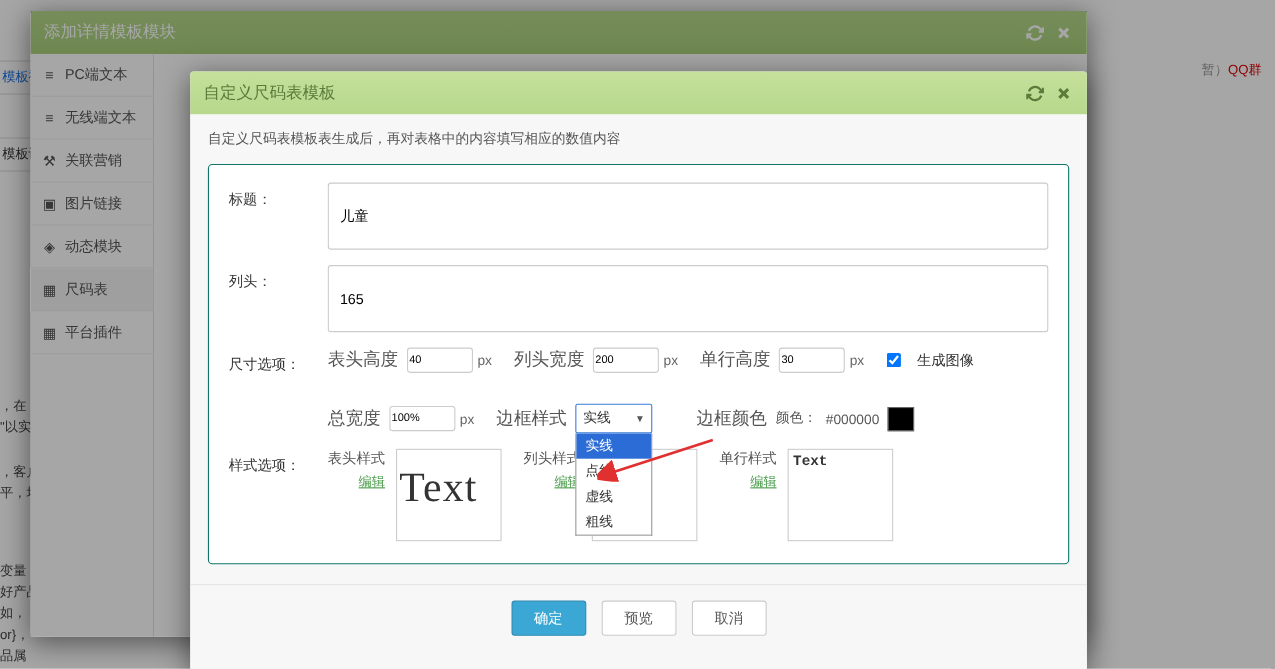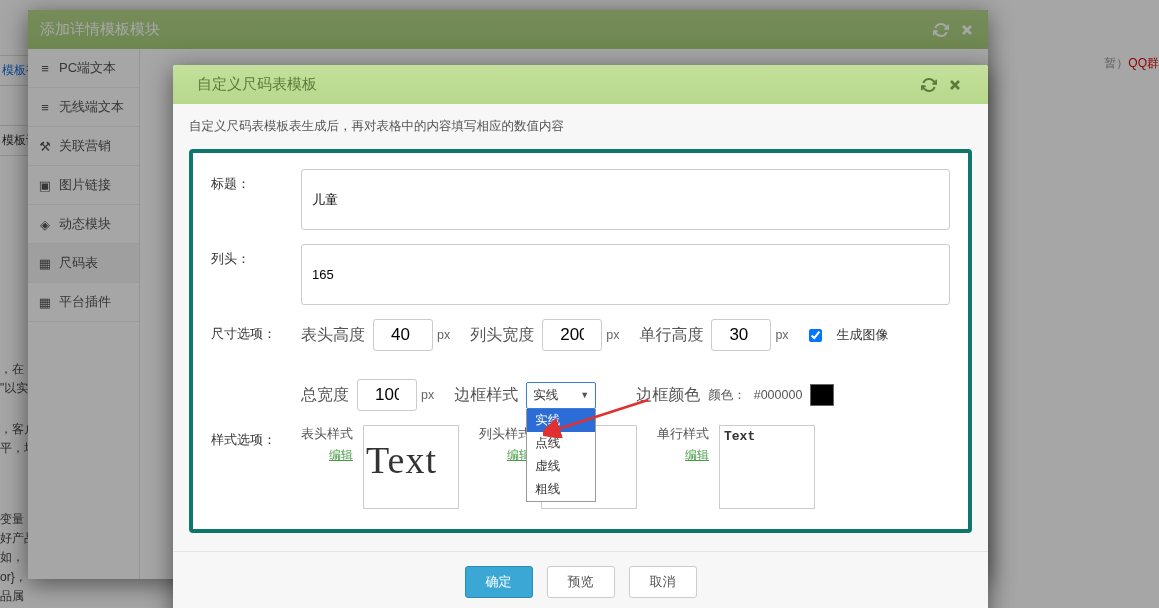--- a/index.html
+++ b/index.html
@@ -3,21 +3,21 @@
   <meta charset="utf-8">
   <style>
     * { box-sizing: border-box; margin: 0; padding: 0; }
     body { font-family: "Microsoft YaHei", Arial, sans-serif; font-size: 13px; color: #333; background: #f5f5f5; overflow: hidden; width: 1159px; height: 608px; position: relative; }
     
     .bg-layer { position: absolute; top: 0; left: 0; right: 0; bottom: 0; background: #fff; }
     .bg-text { position: absolute; left: 0; color: #444; font-size: 12px; line-height: 1.6; }
     .bg-text-1 { top: 360px; }
     .bg-text-2 { top: 420px; }
     .bg-text-3 { top: 510px; }
-    .bg-topright { position: absolute; top: 55px; right: 0; color: #d00; font-size: 12px; }
+    .bg-topright { position: absolute; top: 55px; right: 12px; color: #d00; font-size: 12px; }
     .bg-topright span { color: #999; }
     .bg-tab { position: absolute; top: 55px; left: 0; background: #fff; border-top: 1px solid #ddd; border-bottom: 1px solid #ddd; font-size: 12px; padding: 6px 2px; color: #1a73e8; }
     .bg-tab2 { position: absolute; top: 125px; left:0; background:#fff; border-top:1px solid #ddd; border-bottom:1px solid #ddd; font-size:12px; padding:6px 2px; color:#333; }
     
     .overlay { position: absolute; top: 0; left: 0; right: 0; bottom: 0; background: rgba(0,0,0,0.35); }
     
     
     .modal-outer { position: absolute; top: 10px; left: 28px; width: 960px; background: #fff; box-shadow: 0 5px 25px rgba(0,0,0,0.5); border-radius: 3px; }
     .modal-header-outer { background: linear-gradient(#b6d88c, #a9d07b); padding: 10px 12px; display:flex; align-items:center; justify-content:space-between; border-radius:3px 3px 0 0; }
     .modal-header-outer h3 { color: #fff; font-size: 15px; font-weight: normal; }
@@ -35,34 +35,34 @@
     .outer-right { flex:1; position:relative; padding:20px; }
     .bg-cards { position:absolute; top:70px; right:12px; display:flex; flex-direction:column; gap:22px; }
     .card-icons { display:flex; gap:10px; color:#aaa; align-items:center; }
     .card-icons span { cursor:pointer; display:inline-flex; }
     .outer-footer { position:absolute; bottom: 18px; left:50%; transform:translateX(-50%); display:flex; gap:14px; }
     
     
     .overlay2 { position:absolute; top:0; left:0; right:0; bottom:0; background:rgba(0,0,0,0.35); }
     
     .modal-inner { position:absolute; top:55px; left:145px; width:815px; background:#f7f7f7; box-shadow:0 5px 25px rgba(0,0,0,0.5); border-radius:3px; }
-    .modal-header-inner { background: linear-gradient(#c5e09b, #b6d88c); padding: 10px 24px; display:flex; justify-content:space-between; align-items:center; border-radius:3px 3px 0 0; }
+    .modal-header-inner { background: linear-gradient(#c5e09b, #b6d88c); padding: 10px 12px; display:flex; justify-content:space-between; align-items:center; border-radius:3px 3px 0 0; }
     .inner-body { padding: 14px 16px 18px; background:#f7f7f7; }
     .desc { font-size:12.5px; color:#555; margin-bottom:14px; }
     
-    .form-panel { background:#fff; border:4px solid #0f766e; border-radius:4px; padding:16px 18px 20px; }
+    .form-panel { background:#fff; border:1px solid #0f766e; border-radius:4px; padding:16px 18px 20px; }
     .frow { display:flex; align-items:flex-start; margin-bottom:14px; }
     .frow:last-child { margin-bottom:0; }
     .flabel { width:90px; color:#333; font-size:13px; padding-top:6px; flex-shrink:0; }
     .finput-full { flex:1; padding:22px 10px; border:1px solid #ccc; border-radius:3px; font-size:13px; outline:none; }
     
     .dim-group { flex:1; display:flex; flex-wrap:wrap; gap:14px 20px; align-items:center; }
     .dim-item { display:flex; align-items:center; gap:8px; }
     .dim-lbl { color:#555; font-size:16px; }
-    .dim-input { width:60px; padding:5px 17px; border:1px solid #ccc; border-radius:3px; font-size:17px; }
+    .dim-input { width:60px; padding:5px 1px; border:1px solid #ccc; border-radius:3px; font-size:10px; }
     .dim-unit { color:#666; font-size:12.5px; margin-left:-4px; }
     
     .sel-wrap { position:relative; }
     .sel { width:70px; padding:4px 6px; border:1.5px solid #3b7dd8; border-radius:2px; font-size:12.5px; background:#fff; display:flex; justify-content:space-between; align-items:center; cursor:pointer; }
     .sel-arrow { font-size:9px; color:#555; }
     .dropdown { position:absolute; top:100%; left:0; width:70px; background:#fff; border:1px solid #999; border-top:none; z-index:10; }
     .dd-opt { padding:3px 8px; font-size:12.5px; cursor:pointer; }
     .dd-opt.active { background:#2b6cd6; color:#fff; }
     
     .color-box { width:24px; height:22px; background:#000; border:1px solid #666; }

